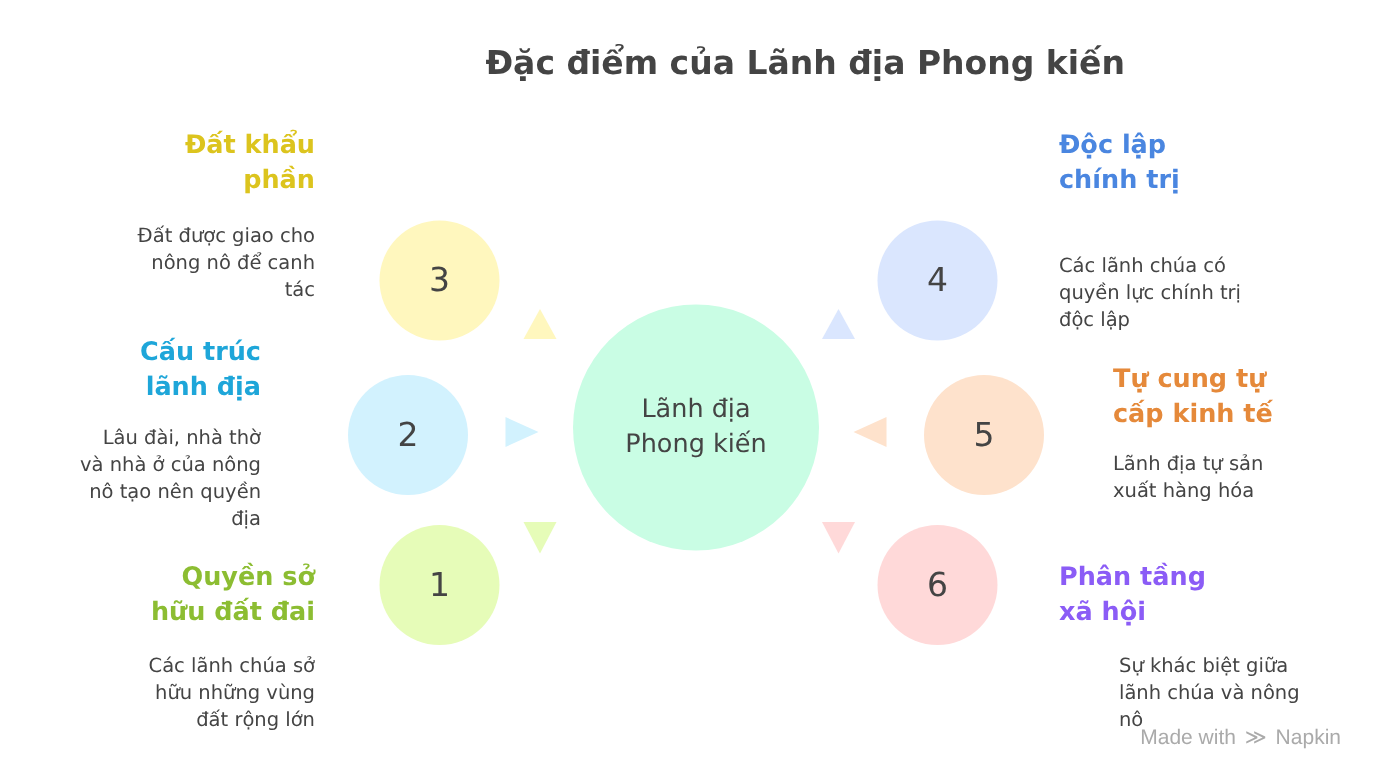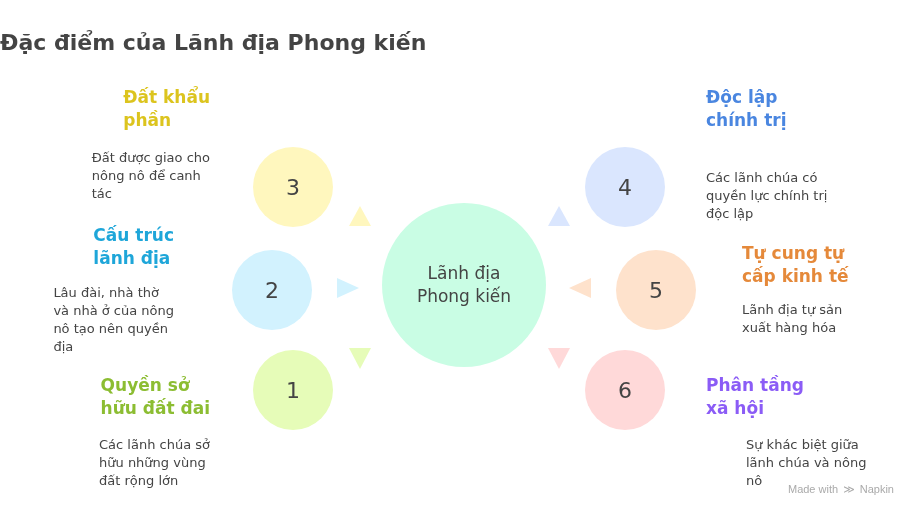--- a/index.html
+++ b/index.html
@@ -1,28 +1,28 @@
 <!DOCTYPE html>
 <html><head>
 <meta charset="utf-8">
 <style>
   html, body { margin:0; padding:0; background:#ffffff; }
   body { width:918px; height:516px; position:relative; overflow:hidden;
          font-family: "DejaVu Sans", sans-serif; color:#444; }
-  .title { position:absolute; left:0; width:750px; top:30px; text-align:left;
+  .title { position:absolute; left:0; width:750px; top:30px; text-align:right;
            font-size:22px; font-weight:bold; color:#444; }
   .circle { position:absolute; border-radius:50%; display:flex; align-items:center;
             justify-content:center; color:#444; }
   .num { font-size:22px; }
   .center-text { font-size:17px; text-align:center; line-height:23px; color:#444; }
   .tri { position:absolute; width:0; height:0; }
   .label { position:absolute; font-size:17px; font-weight:bold; line-height:23px; }
   .desc { position:absolute; font-size:13px; line-height:18px; color:#444; }
-  .right-align { }
-  .footer { position:absolute; right:24px; top:483px; font-size:11px; color:#aaa;
+  .right-align { text-align:right; }
+  .footer { position:absolute; right:24px; top:483px; font-size:14px; color:#aaa;
             font-family:"Liberation Sans", sans-serif; }
 </style>
 </head>
 <body>
 
 <div class="title">Đặc điểm của Lãnh địa Phong kiến</div>
 
 <div class="circle" style="left:382px; top:203px; width:164px; height:164px; background:#c9fde4;">
   <div class="center-text">
     <div>Lãnh địa</div>

